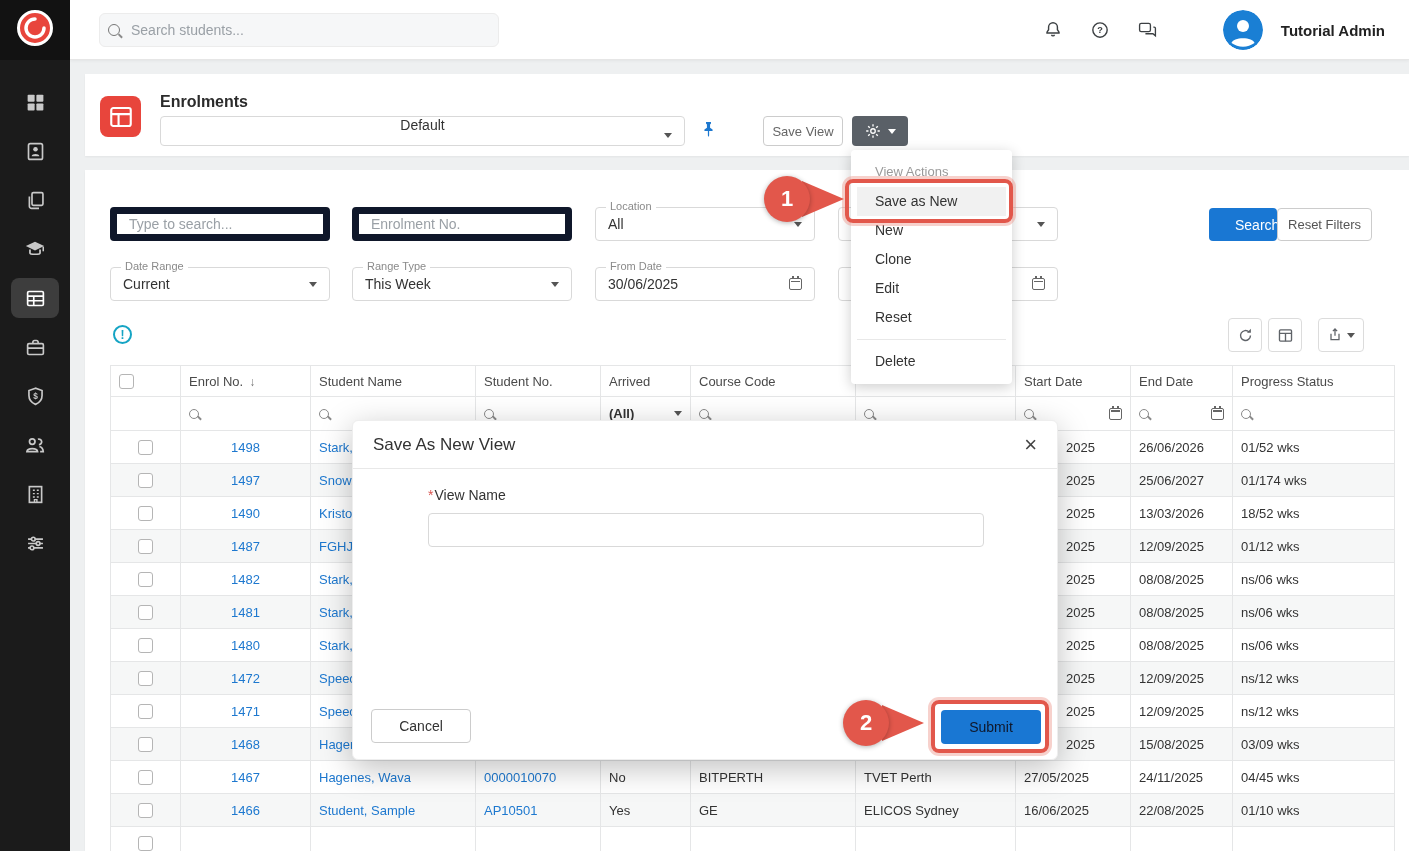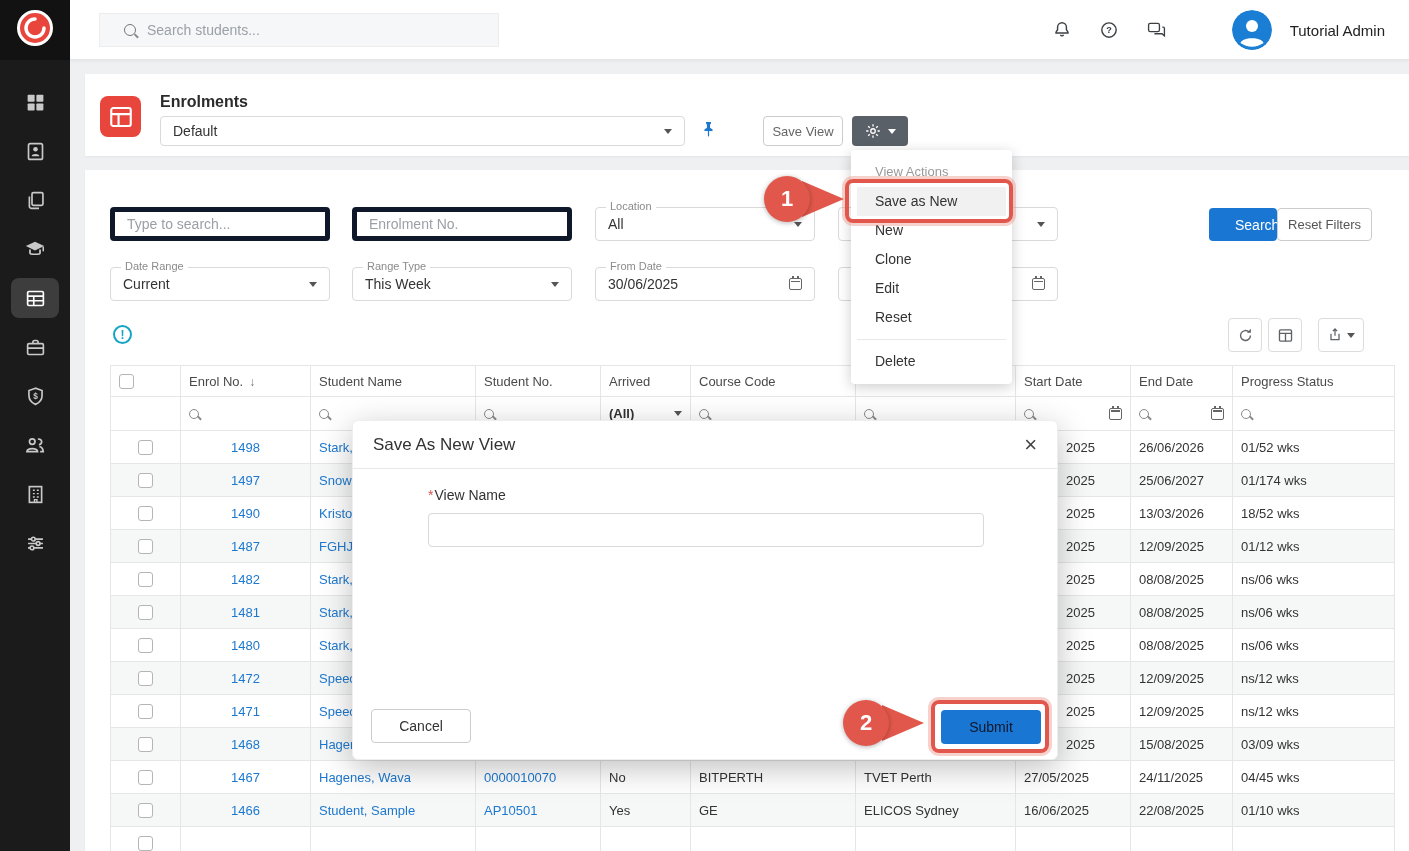--- a/index.html
+++ b/index.html
@@ -7,44 +7,44 @@
        font-family:"Liberation Sans",sans-serif;color:#333;}
   *{box-sizing:border-box;}
   
   .sidebar{position:absolute;left:0;top:0;width:70px;height:851px;background:#1b1b1b;z-index:20;}
   .logo{height:60px;display:flex;align-items:center;justify-content:center;background:#121212;cursor:pointer;}
   .nav{padding-top:22px;display:flex;flex-direction:column;align-items:center;gap:9px;}
   .nav-item{width:48px;height:40px;display:flex;align-items:center;justify-content:center;color:#c9c9c9;border-radius:8px;cursor:pointer;}
   .nav-item.active{background:#3d3d3d;color:#fff;}
   
   .topbar{position:absolute;left:70px;top:0;right:0;height:60px;background:#fff;border-bottom:1px solid #e6e6e6;box-shadow:0 1px 3px rgba(0,0,0,.05);z-index:10;}
-  .search-box{position:absolute;left:29px;top:13px;width:400px;height:34px;background:#f6f7f8;border:1px solid #ececec;border-radius:0;display:flex;align-items:center;padding:0 24px;gap:9px;}
+  .search-box{position:absolute;left:29px;top:13px;width:400px;height:34px;background:#f6f7f8;border:1px solid #ececec;border-radius:6px;display:flex;align-items:center;padding:0 8px;gap:9px;}
   .search-box input{border:none;background:transparent;outline:none;font-size:14px;width:100%;color:#333;font-family:inherit;}
   .search-box input::placeholder{color:#9aa0a6;}
   .topbar-right{position:absolute;right:24px;top:0;height:60px;display:flex;align-items:center;gap:27px;}
   .tb-icon{display:inline-flex;cursor:pointer;}
   .avatar{width:40px;height:40px;border-radius:50%;overflow:hidden;margin-left:38px;cursor:pointer;flex:none;}
-  .user-name{font-size:15px;font-weight:normal;color:#222;margin-left:-9px;cursor:pointer;}
+  .user-name{font-size:15px;font-weight:bold;color:#222;margin-left:-9px;cursor:pointer;}
   
   .view-bar{position:absolute;left:85px;top:74px;right:0;height:82px;background:#fff;box-shadow:0 1px 2px rgba(0,0,0,.05);}
   .app-tile{position:absolute;left:15px;top:22px;width:41px;height:41px;background:#e8453c;border-radius:8px;display:flex;align-items:center;justify-content:center;}
   .view-title{position:absolute;left:75px;top:19px;font-size:16px;font-weight:bold;color:#2b2b2b;}
-  .view-select{position:absolute;left:75px;top:42px;width:525px;height:30px;border:1px solid #d9d9d9;border-radius:4px;display:flex;align-items:center;padding:0 12px;font-size:14px;color:#333;cursor:pointer;background:#fff;}
+  .view-select{position:absolute;left:75px;top:42px;width:525px;height:30px;border:1px solid #d9d9d9;border-radius:4px;display:flex;align-items:center;padding:0 12px;font-size:14px;color:#333;cursor:pointer;background:#fff;flex-direction:column;}
   .pin{position:absolute;left:616px;top:46px;cursor:pointer;}
   .save-view-btn{position:absolute;left:678px;top:42px;width:80px;height:30px;border:1px solid #ccc;border-radius:4px;background:#fff;color:#666;font-size:13px;cursor:pointer;font-family:inherit;}
   .gear-btn{position:absolute;left:767px;top:42px;width:56px;height:30px;background:#5a6067;border:none;border-radius:4px;display:flex;align-items:center;justify-content:center;gap:7px;cursor:pointer;}
   
   .view-menu{position:absolute;left:851px;top:150px;width:161px;background:#fff;border-radius:4px;box-shadow:0 3px 14px rgba(0,0,0,.2);padding:8px 6px;z-index:40;}
   .menu-header{padding:6px 18px 8px;font-size:13px;color:#9a9a9a;}
   .menu-item{padding:6px 18px;font-size:14px;line-height:17px;color:#333;cursor:pointer;}
   .menu-item.hl{background:#f1f1f1;}
   .menu-sep{border-top:1px solid #e8e8e8;margin:7px 0;}
   
   .content-card{position:absolute;left:85px;top:170px;right:0;bottom:0;background:#fff;box-shadow:0 1px 2px rgba(0,0,0,.05);}
-  .f-input{position:absolute;width:220px;height:34px;border:5px solid #0f172a;border-radius:4px;padding:0 12px;font-size:14px;color:#333;outline:none;font-family:inherit;background:#fff;}
+  .f-input{position:absolute;width:220px;height:34px;border:7px solid #0f172a;border-radius:4px;padding:0 12px;font-size:14px;color:#333;outline:none;font-family:inherit;background:#fff;}
   .f-input::placeholder{color:#9aa0a6;}
   .f-select{position:absolute;width:220px;height:34px;border:1px solid #d9d9d9;border-radius:4px;background:#fff;display:flex;align-items:center;padding:0 12px;font-size:14px;color:#333;cursor:pointer;}
   .f-label{position:absolute;top:-8px;left:10px;font-size:11px;color:#8a8a8a;background:#fff;padding:0 4px;}
   .mla{margin-left:auto;}
   .btn-primary{position:absolute;height:33px;background:#1977d3;color:#fff;border:none;border-radius:4px;font-size:14px;cursor:pointer;font-family:inherit;}
   .btn-outline{position:absolute;height:33px;background:#fff;color:#555;border:1px solid #ccc;border-radius:4px;font-size:13px;cursor:pointer;font-family:inherit;}
   .info{position:absolute;left:28px;top:155px;width:19px;height:19px;border:2px solid #15a4c4;border-radius:50%;color:#15a4c4;font-weight:bold;font-size:12px;display:flex;align-items:center;justify-content:center;cursor:pointer;}
   .info::after{content:"!";}
   .tool-btn{position:absolute;top:148px;width:34px;height:34px;border:1px solid #dcdcdc;border-radius:4px;background:#fff;display:flex;align-items:center;justify-content:center;gap:4px;cursor:pointer;}
   

